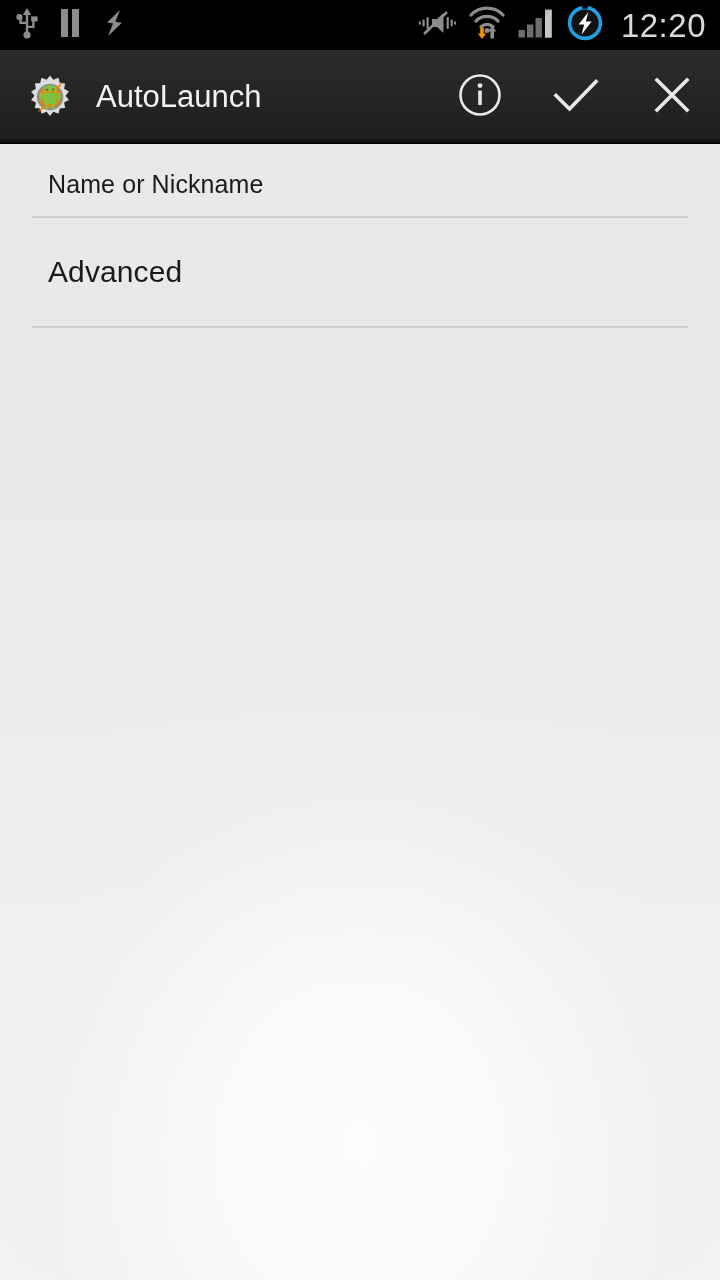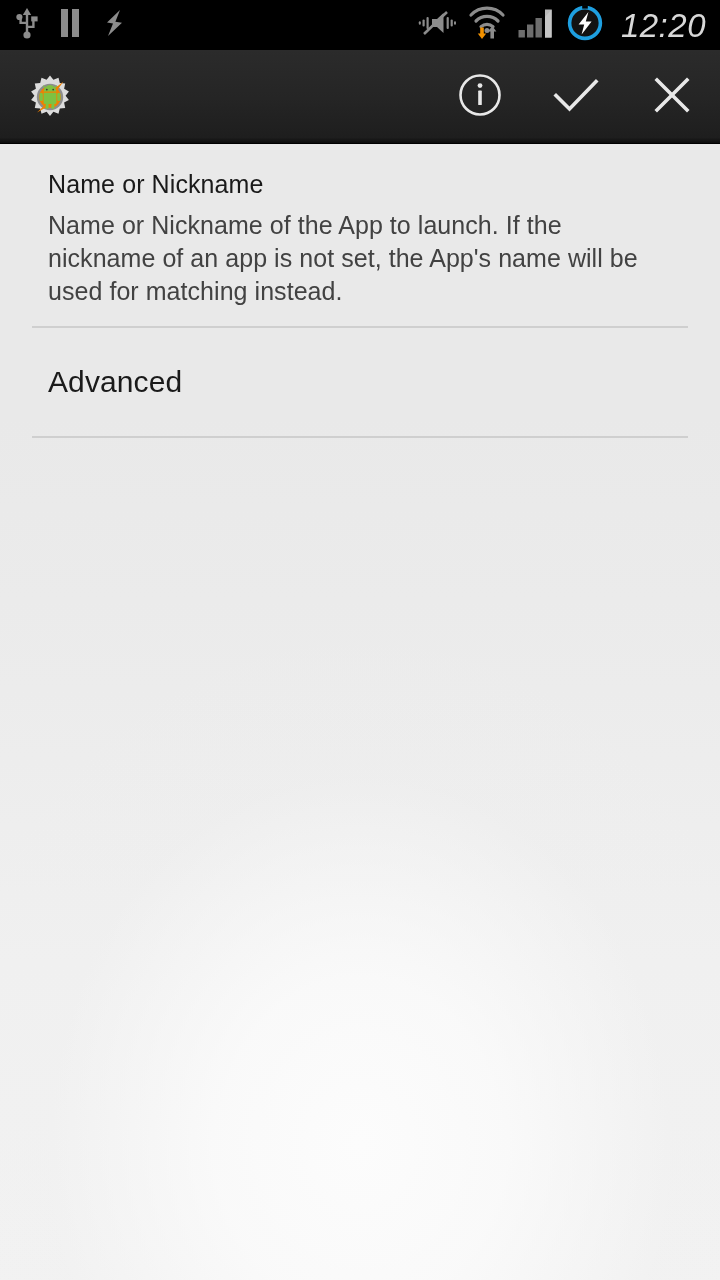--- a/index.html
+++ b/index.html
@@ -27,21 +27,20 @@
   #status-right { display:flex; align-items:center; gap:11px; margin-left:auto; }
   .sb-icon { display:block; }
 
   #status-clock {
     color:#d8d8d8;
     font-size:33px;
     letter-spacing:0.5px;
     line-height:1;
     margin-left:5px;
     font-weight:400;
-    font-style:italic;
   }
 
   
   #action-bar {
     position:absolute; top:50px; left:0;
     width:720px; height:94px;
     background:linear-gradient(to bottom,#2b2b2b 0%,#252525 52%,#1e1e1e 94%,#0c0c0c 100%);
     border-bottom:1px solid #000;
     display:flex; align-items:center;
   }
@@ -232,20 +231,21 @@
           <rect x="19.6" y="30.6" width="3" height="5.4" rx="1.5"></rect>
           <rect x="25.4" y="30.6" width="3" height="5.4" rx="1.5"></rect>
         </g>
         <circle cx="20.8" cy="16.6" r="0.9" fill="#3b3b3b"></circle>
         <circle cx="27.2" cy="16.6" r="0.9" fill="#3b3b3b"></circle>
         <line x1="17.2" y1="12.6" x2="19.4" y2="15.1" stroke="#7dc242" stroke-width="1.1"></line>
         <line x1="30.8" y1="12.6" x2="28.6" y2="15.1" stroke="#7dc242" stroke-width="1.1"></line>
       </svg>
     </span>
 
+    <span id="app-title">AutoLaunch</span>
 
     <div id="action-buttons">
 
       <div class="action-btn">
         <span>
           <svg width="46" height="46" viewBox="0 0 46 46">
             <circle cx="23" cy="23" r="19.5" fill="none" stroke="#e8e8e8" stroke-width="2.6"></circle>
             <circle cx="23" cy="13.6" r="2.4" fill="#e8e8e8"></circle>
             <rect x="21.2" y="18.6" width="3.6" height="14.4" rx="0.6" fill="#e8e8e8"></rect>
           </svg>
@@ -273,21 +273,20 @@
 
     </div>
   </div>
 
   <div id="content">
 
     <div class="pref-group">
 
       <div class="pref-item">
         <div class="pref-title">Name or Nickname</div>
-        <div class="pref-summary">Name or Nickname of the App to launch. If the nickname of an app is not set, the App's name will be used for matching instead.</div>
       </div>
 
       <div class="divider"></div>
 
       <div class="pref-header">
         <div class="pref-title">Advanced</div>
       </div>
 
       <div class="divider"></div>
 

